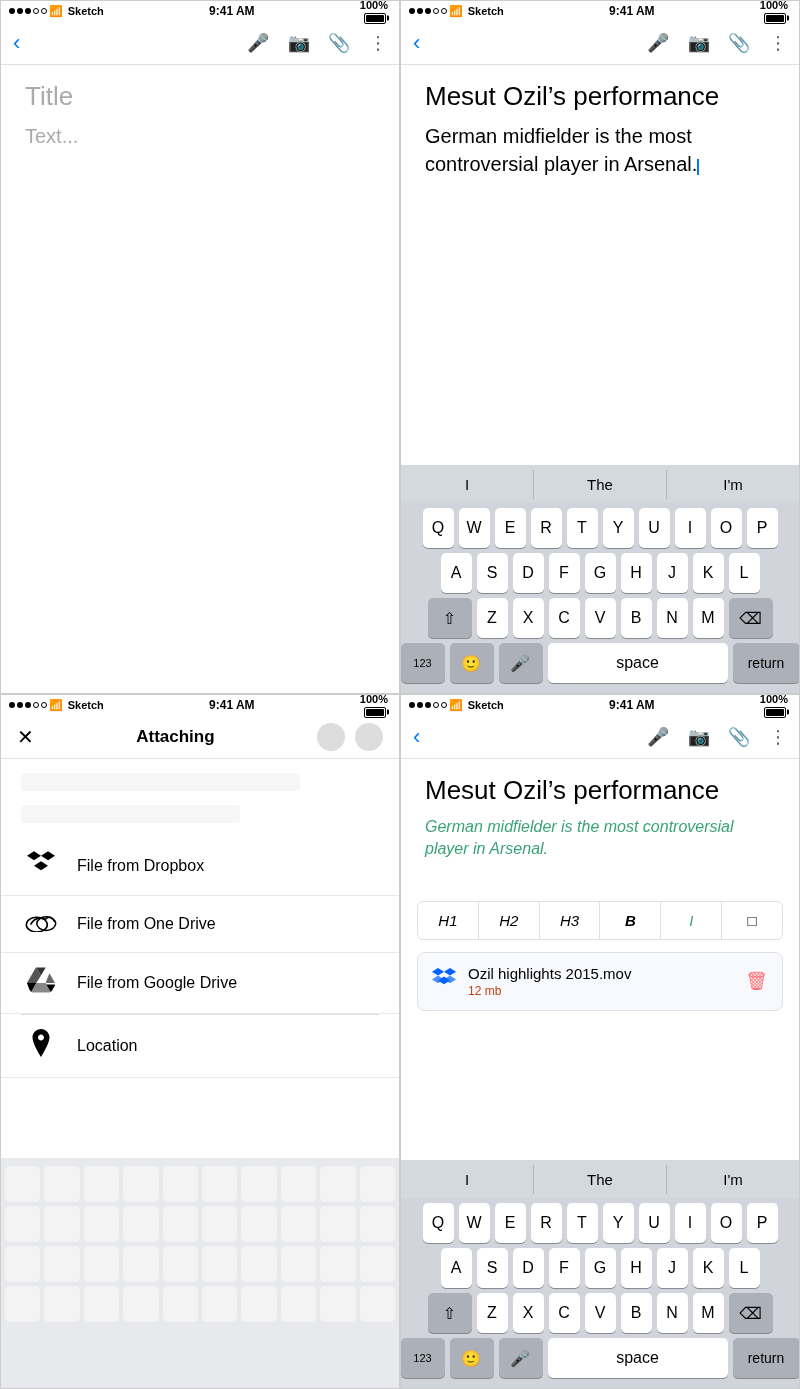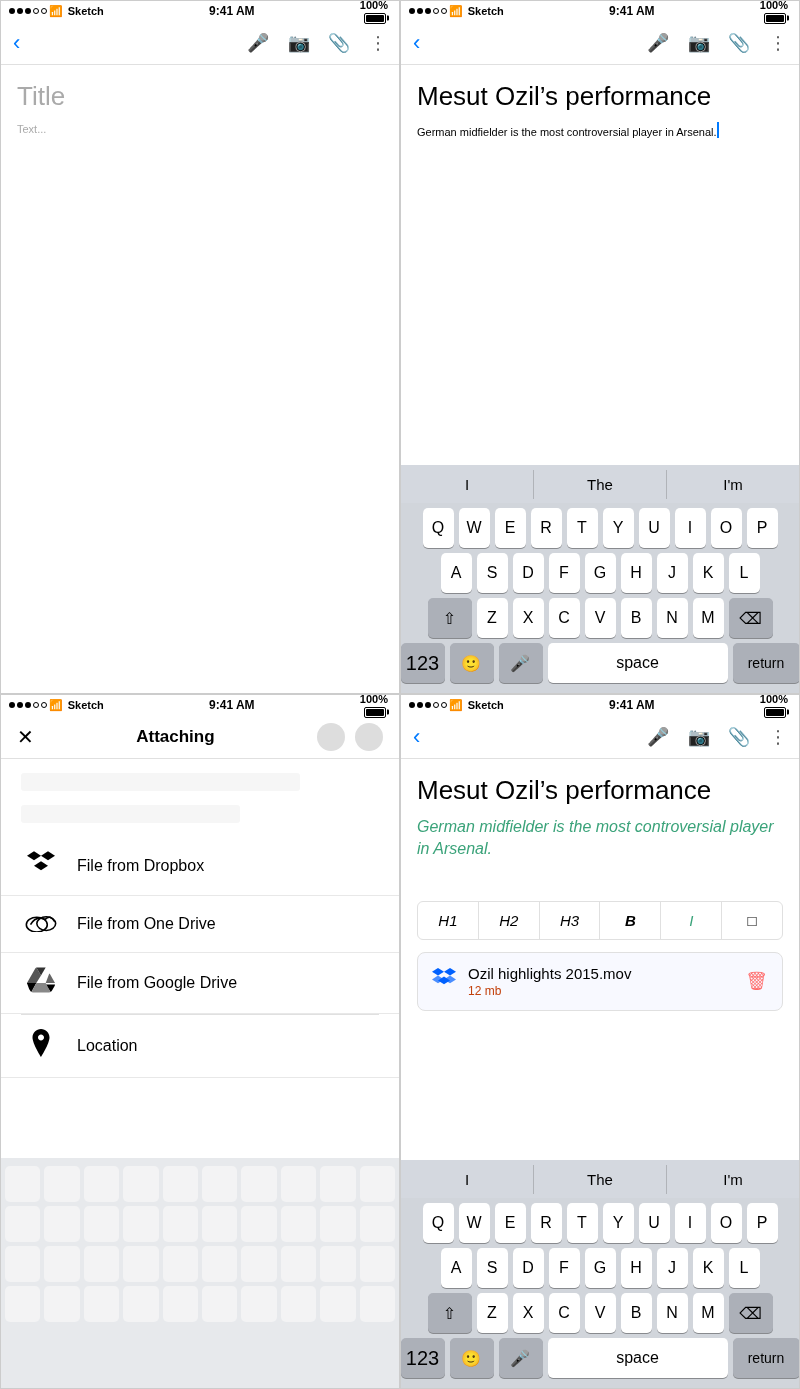--- a/index.html
+++ b/index.html
@@ -61,23 +61,23 @@
       align-items: center;
       justify-content: space-between;
       border-bottom: 0.5px solid #e0e0e0;
     }
     .toolbar-left { display: flex; align-items: center; }
     .toolbar-right { display: flex; align-items: center; gap: 18px; }
     .back-arrow { font-size: 22px; color: #007AFF; cursor: pointer; }
     .toolbar-icon { font-size: 18px; color: #555; cursor: pointer; }
 
     
-    .note-content { padding: 16px 16px; }
+    .note-content { padding: 16px 24px; }
     .note-title { font-size: 26px; font-weight: 400; color: #000; margin-bottom: 10px; }
-    .note-text { font-size: 11px; color: #000; line-height: 1.4; }
+    .note-text { font-size: 20px; color: #000; line-height: 1.4; }
     .note-placeholder { color: #aaa; }
     .cursor { display: inline-block; width: 2px; height: 16px; background: #007AFF; vertical-align: text-bottom; }
 
     
     .keyboard {
       position: absolute;
       bottom: 0; left: 0; right: 0;
       background: #d1d5db;
     }
     .keyboard-suggestions {
@@ -103,21 +103,21 @@
       display: flex; align-items: center; justify-content: center;
       font-size: 16px;
       font-weight: 400;
       color: #000;
       box-shadow: 0 1px 0 rgba(0,0,0,0.35);
       cursor: pointer;
       flex-shrink: 0;
     }
     .key.space-key { width: 180px; background: #fff; }
     .key.return-key { width: 67px; background: #acb0b8; font-size: 14px; }
-    .key.num-key { width: 44px; background: #acb0b8; font-size: 20px; }
+    .key.num-key { width: 44px; background: #acb0b8; font-size: 11px; }
     .key.emoji-key { width: 44px; background: #acb0b8; }
     .key.mic-key { width: 44px; background: #acb0b8; }
     .key.delete-key { width: 44px; background: #acb0b8; }
     .key.shift-key { width: 44px; background: #acb0b8; }
 
     
     .attaching-header {
       height: 44px;
       padding: 0 16px;
       display: flex;

